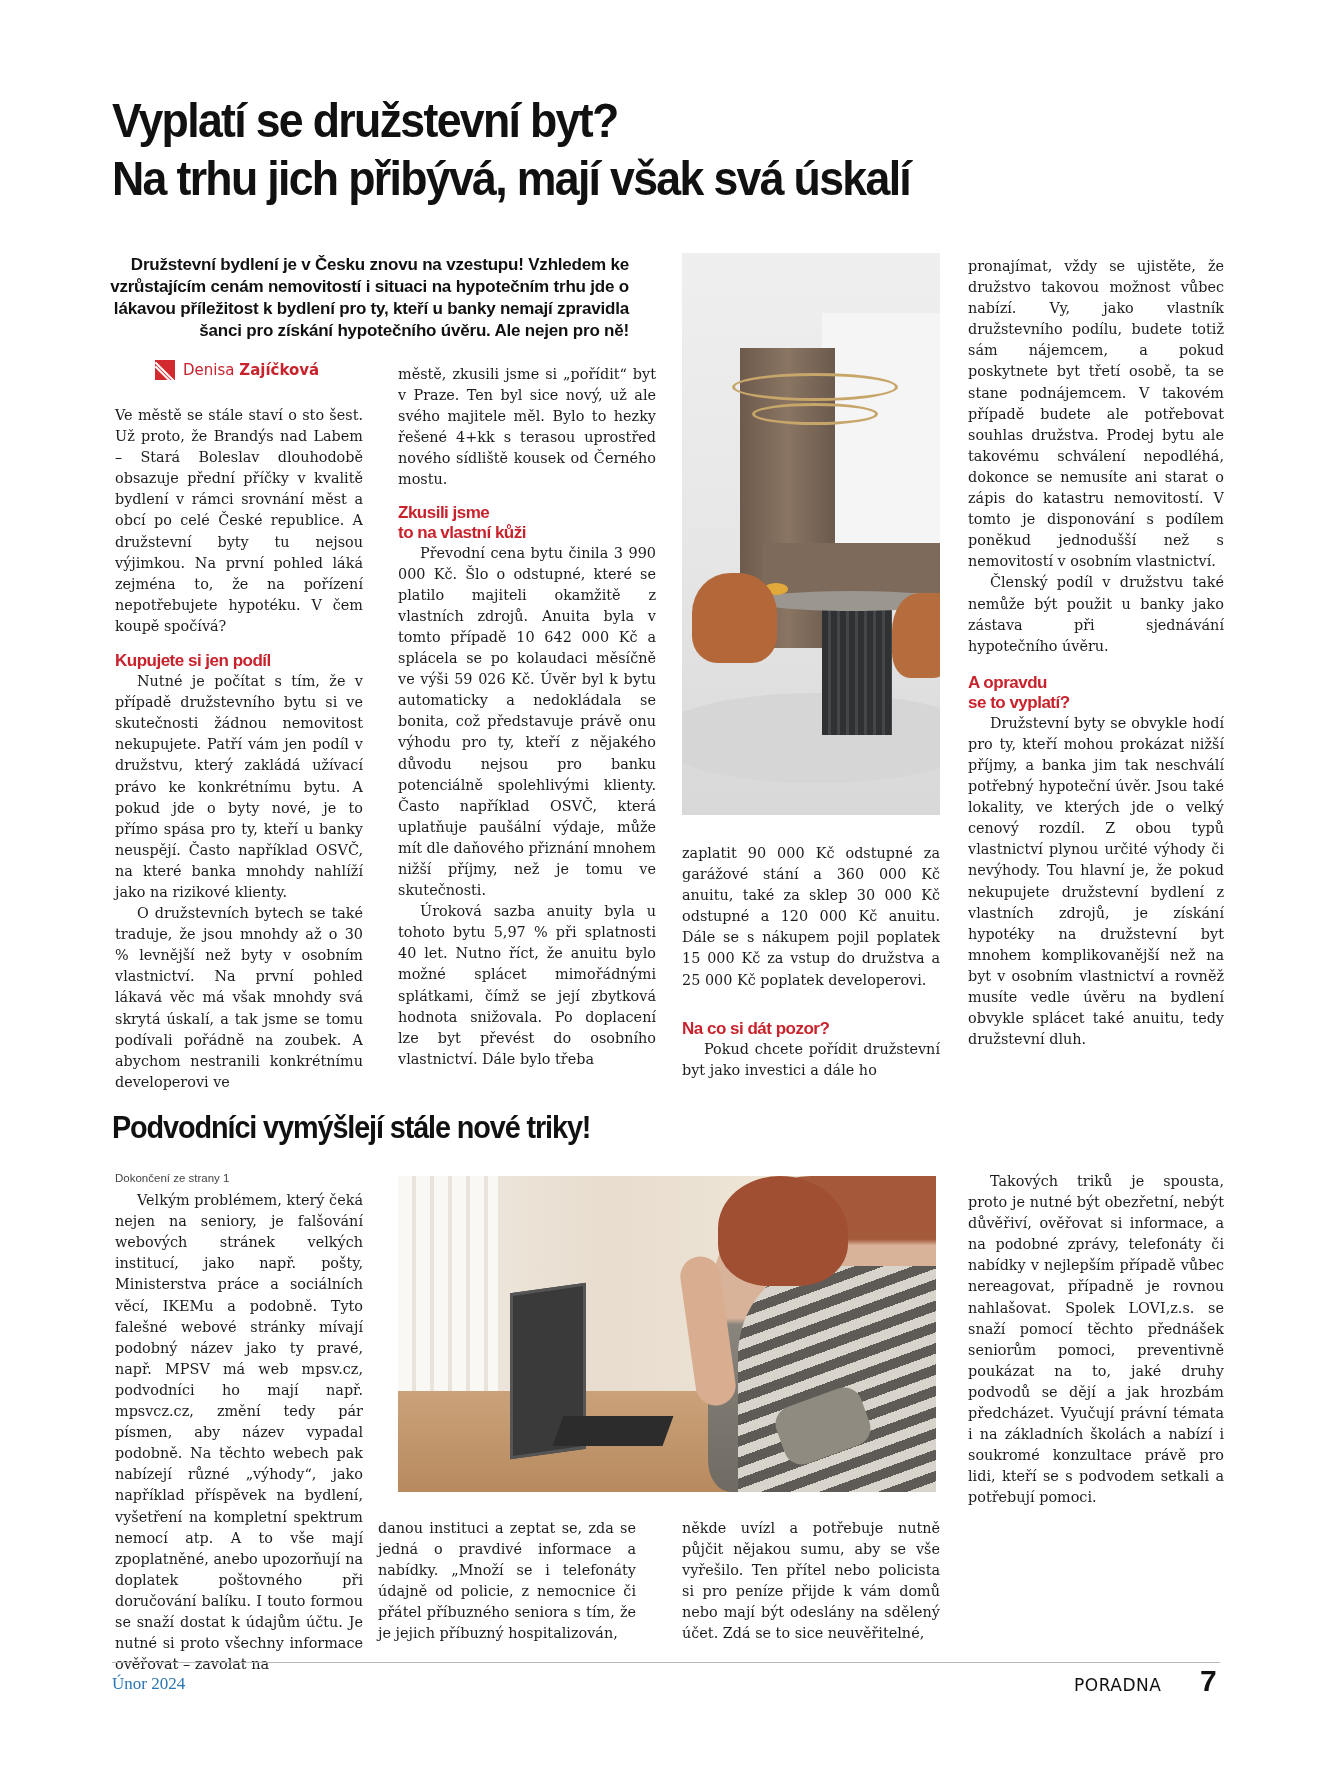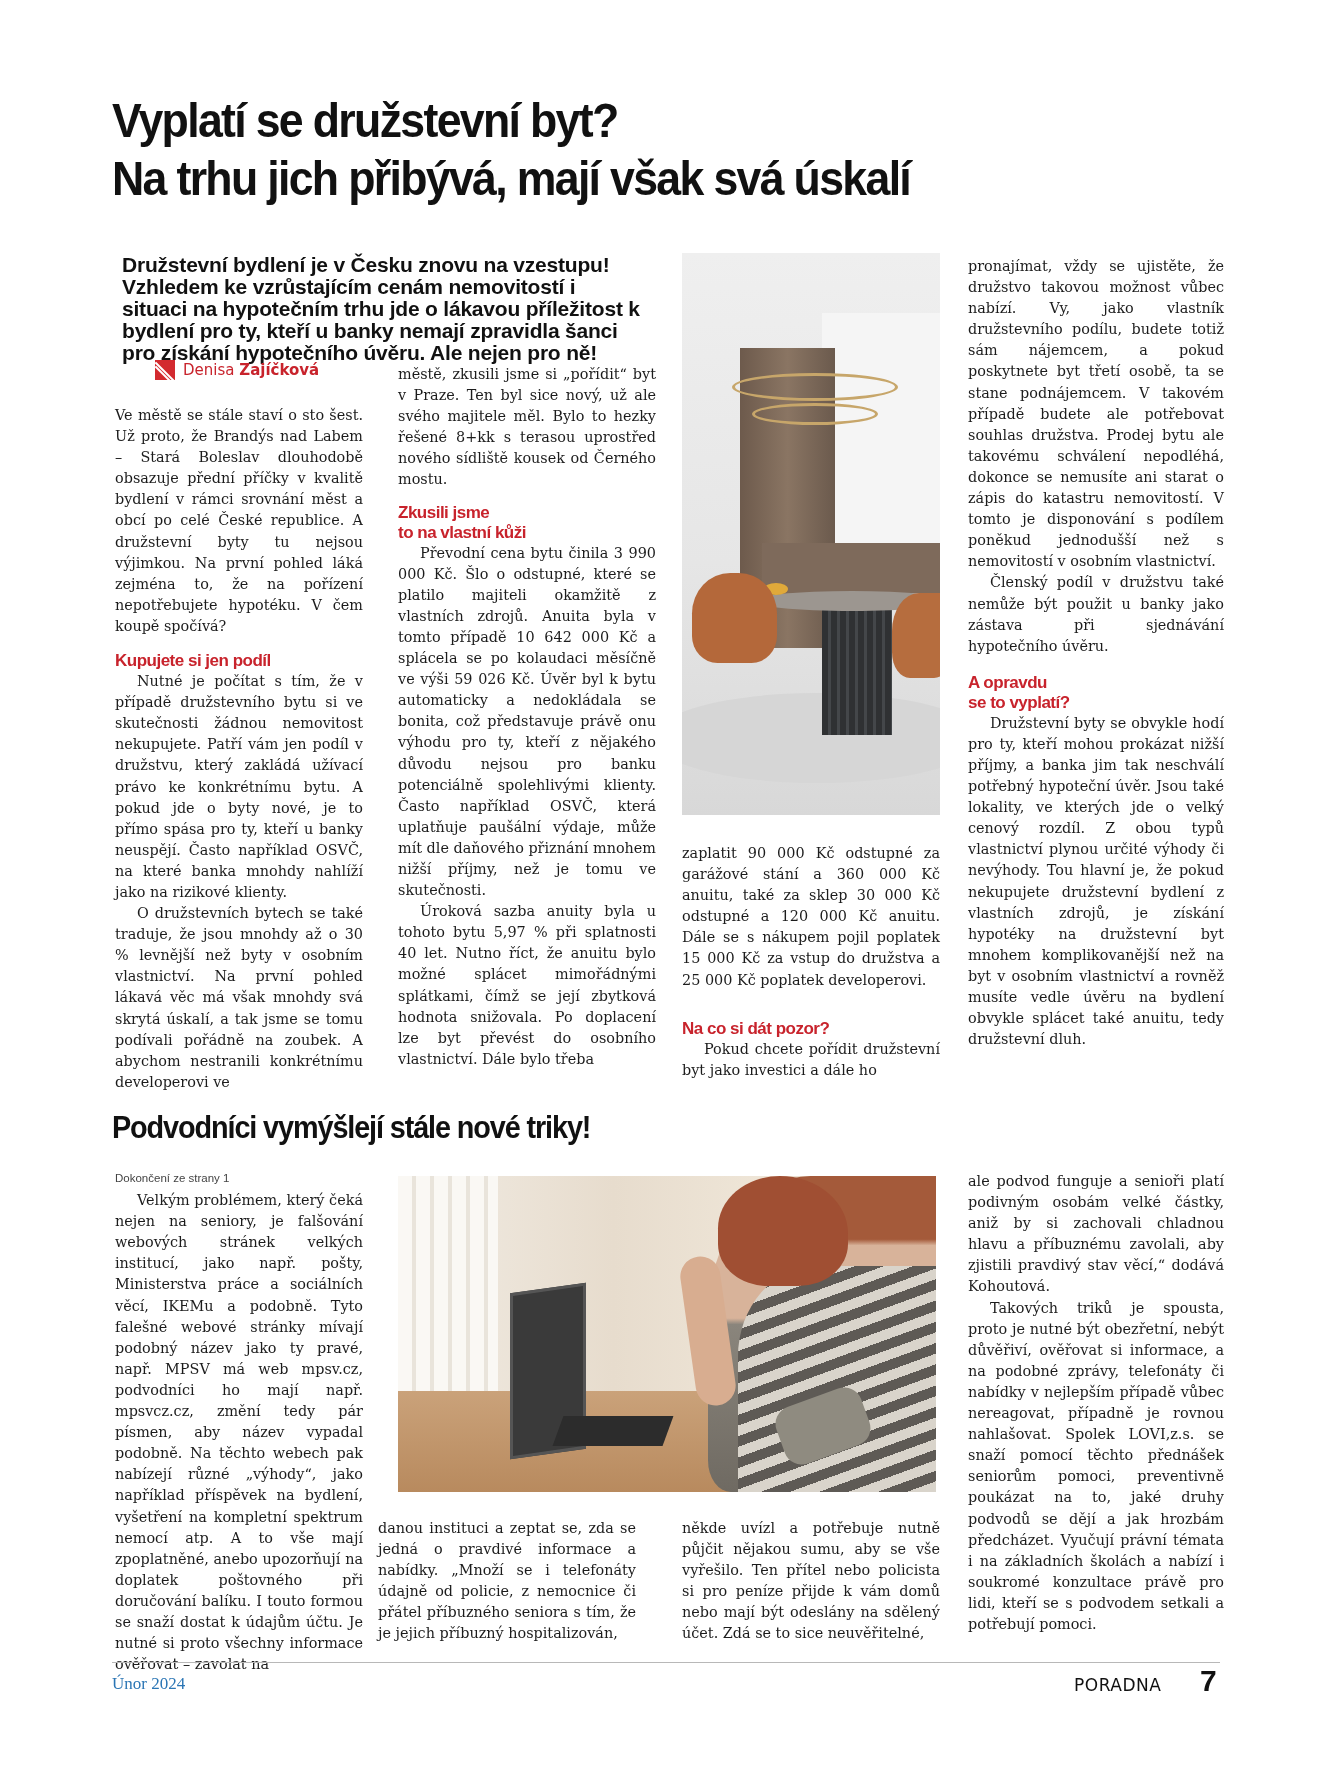--- a/index.html
+++ b/index.html
@@ -5,23 +5,23 @@
   html, body { margin: 0; padding: 0; background: #ffffff; }
   body { width: 1332px; height: 1785px; position: relative; overflow: hidden; color: #1a1a1a; }
   .abs { position: absolute; }
   .headline {
     left: 112px; top: 92px; width: 1100px;
     font-family: "Liberation Sans", sans-serif; font-weight: 700;
     font-size: 48px; line-height: 58px; letter-spacing: -1.8px; color: #111;
     transform: scaleX(0.93); transform-origin: left top;
   }
   .lead {
-    left: 122px; top: 254px; width: 520px;
+    left: 109px; top: 254px; width: 520px;
     font-family: "Liberation Sans", sans-serif; font-weight: 700;
-    font-size: 21px; line-height: 22px; color: #111; letter-spacing: -0.2px;
+    font-size: 17px; line-height: 22px; color: #111; letter-spacing: -0.2px; text-align: right;
   }
   .byline { left: 115px; top: 360px; display: flex; align-items: center; gap: 8px;
     font-family: "DejaVu Sans", sans-serif; font-size: 15px; color: #c8232c; padding-left: 40px; }
   .byline-logo { width: 20px; height: 20px; background: #d32a2f; position: relative; overflow: hidden; }
   .byline-logo::before, .byline-logo::after { content: ""; position: absolute; left: -4px; width: 30px; height: 2px; background: #fff; transform: rotate(45deg); }
   .byline-logo::before { top: 12px; }
   .byline-logo::after { top: 16px; }
   .byline b { font-weight: 700; }
   .col {
     font-family: "DejaVu Serif", serif; font-size: 14.4px; line-height: 21.1px;
@@ -92,21 +92,21 @@
 </div>
 
 <div class="abs col" style="left:115px; top:405px; width:248px;">
   <p class="noindent">Ve městě se stále staví o sto šest. Už proto, že Brandýs nad Labem – Stará Boleslav dlouhodobě obsazuje přední příčky v kvalitě bydlení v rámci srovnání měst a obcí po celé České republice. A družstevní byty tu nejsou výjimkou. Na první pohled láká zejména to, že na pořízení nepotřebujete hypotéku. V čem koupě spočívá?</p>
   <h3 class="subhead" style="margin-top:14px;">Kupujete si jen podíl</h3>
   <p>Nutné je počítat s tím, že v případě družstevního bytu si ve skutečnosti žádnou nemovitost nekupujete. Patří vám jen podíl v družstvu, který zakládá užívací právo ke konkrétnímu bytu. A pokud jde o byty nové, je to přímo spása pro ty, kteří u banky neuspějí. Často například OSVČ, na které banka mnohdy nahlíží jako na rizikové klienty.</p>
   <p>O družstevních bytech se také traduje, že jsou mnohdy až o 30 % levnější než byty v osobním vlastnictví. Na první pohled lákavá věc má však mnohdy svá skrytá úskalí, a tak jsme se tomu podívali pořádně na zoubek. A abychom nestranili konkrétnímu developerovi ve</p>
 </div>
 
 <div class="abs col" style="left:398px; top:364px; width:258px;">
-  <p class="noindent">městě, zkusili jsme si „pořídit“ byt v Praze. Ten byl sice nový, už ale svého majitele měl. Bylo to hezky řešené 8+kk s terasou uprostřed nového sídliště kousek od Černého mostu.</p>
+  <p class="noindent">městě, zkusili jsme si „pořídit“ byt v Praze. Ten byl sice nový, už ale svého majitele měl. Bylo to hezky řešené 4+kk s terasou uprostřed nového sídliště kousek od Černého mostu.</p>
   <h3 class="subhead" style="margin-top:12px;">
     <div>Zkusili jsme</div>
     <div>to na vlastní kůži</div>
   </h3>
   <p>Převodní cena bytu činila 3 990 000 Kč. Šlo o odstupné, které se platilo majiteli okamžitě z vlastních zdrojů. Anuita byla v tomto případě 10 642 000 Kč a splácela se po kolaudaci měsíčně ve výši 59 026 Kč. Úvěr byl k bytu automaticky a nedokládala se bonita, což představuje právě onu výhodu pro ty, kteří z nějakého důvodu nejsou pro banku potenciálně spolehlivými klienty. Často například OSVČ, která uplatňuje paušální výdaje, může mít dle daňového přiznání mnohem nižší příjmy, než je tomu ve skutečnosti.</p>
   <p>Úroková sazba anuity byla u tohoto bytu 5,97 % při splatnosti 40 let. Nutno říct, že anuitu bylo možné splácet mimořádnými splátkami, čímž se její zbytková hodnota snižovala. Po doplacení lze byt převést do osobního vlastnictví. Dále bylo třeba</p>
 </div>
 
 <div class="abs photo1">
   <div class="p1-white"></div>
@@ -159,20 +159,19 @@
 
 <div class="abs col" style="left:378px; top:1518px; width:258px;">
   <p class="noindent">danou instituci a zeptat se, zda se jedná o pravdivé informace a nabídky. „Množí se i telefonáty údajně od policie, z nemocnice či přátel příbuzného seniora s tím, že je jejich příbuzný hospitalizován,</p>
 </div>
 
 <div class="abs col" style="left:682px; top:1518px; width:258px;">
   <p class="noindent">někde uvízl a potřebuje nutně půjčit nějakou sumu, aby se vše vyřešilo. Ten přítel nebo policista si pro peníze přijde k vám domů nebo mají být odeslány na sdělený účet. Zdá se to sice neuvěřitelné,</p>
 </div>
 
 <div class="abs col" style="left:968px; top:1171px; width:256px;">
-  <p class="noindent">ale podvod funguje a senioři platí podivným osobám velké částky, aniž by si zachovali chladnou hlavu a příbuznému zavolali, aby zjistili pravdivý stav věcí,“ dodává Kohoutová.</p>
   <p>Takových triků je spousta, proto je nutné být obezřetní, nebýt důvěřiví, ověřovat si informace, a na podobné zprávy, telefonáty či nabídky v nejlepším případě vůbec nereagovat, případně je rovnou nahlašovat. Spolek LOVI,z.s. se snaží pomocí těchto přednášek seniorům pomoci, preventivně poukázat na to, jaké druhy podvodů se dějí a jak hrozbám předcházet. Vyučují právní témata i na základních školách a nabízí i soukromé konzultace právě pro lidi, kteří se s podvodem setkali a potřebují pomoci.</p>
 </div>
 
 <div class="abs footer-rule"></div>
 <div class="abs footer-date">Únor 2024</div>
 <div class="abs footer-section">PORADNA</div>
 <div class="abs footer-page">7</div>
 
 </body></html>

